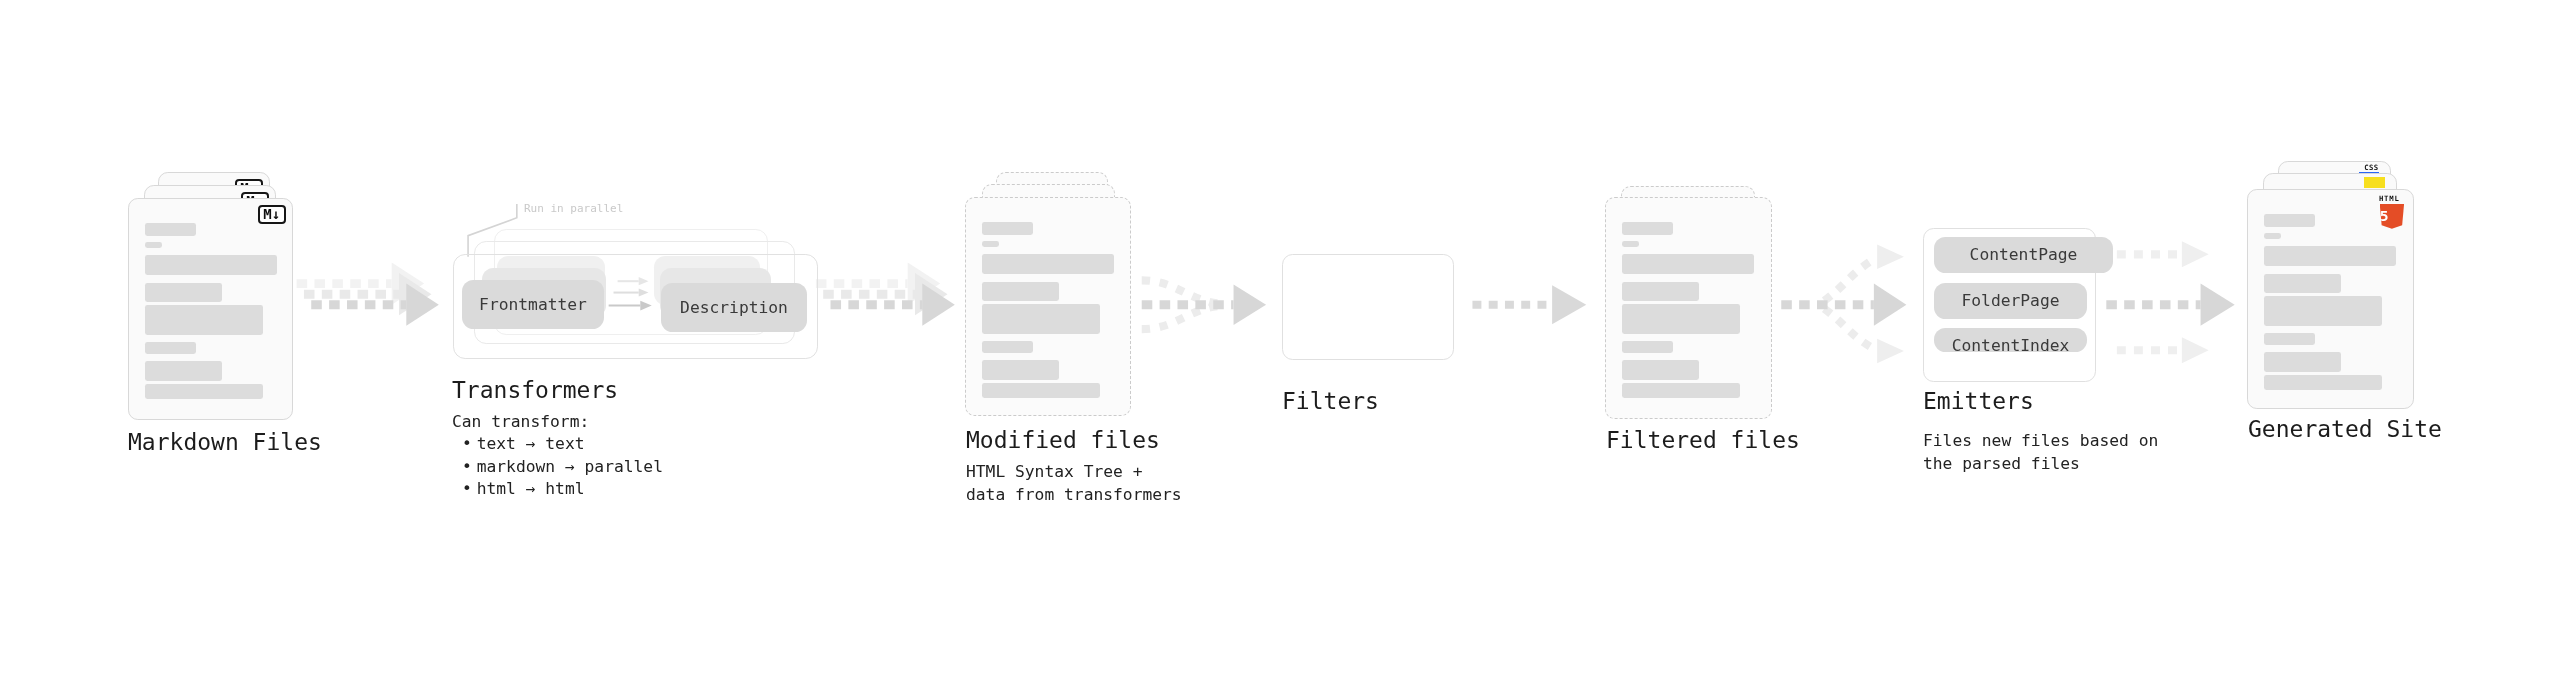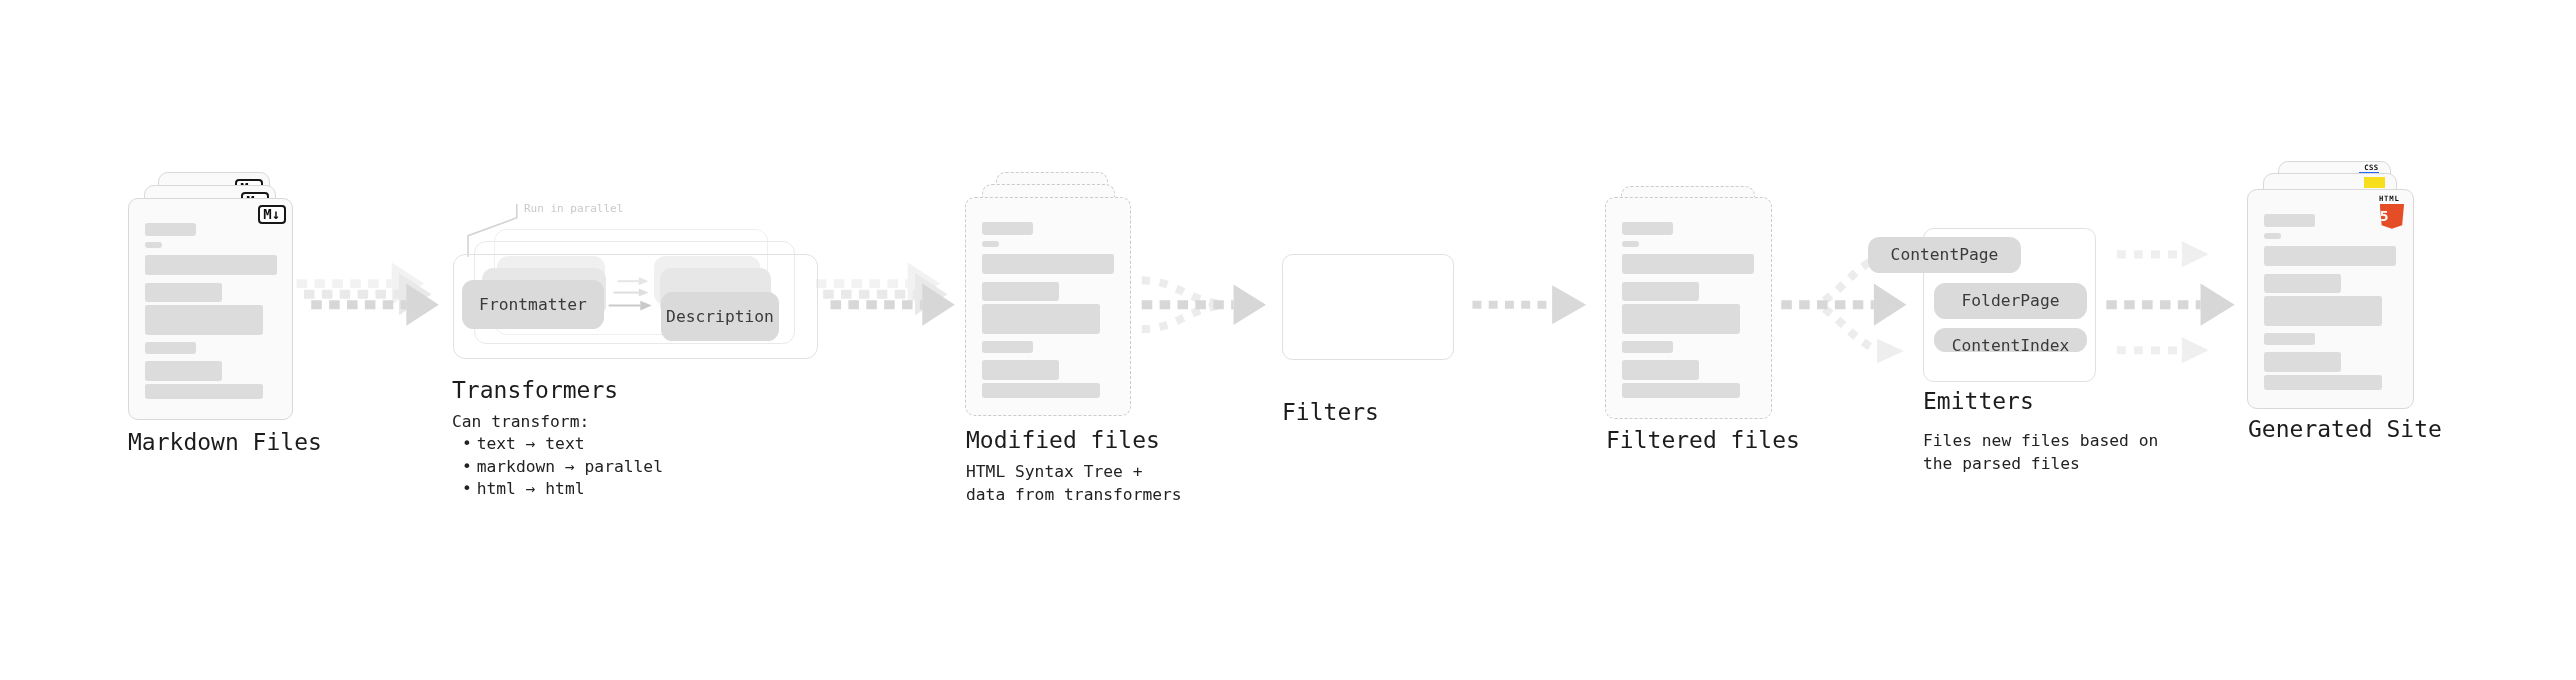--- a/index.html
+++ b/index.html
@@ -166,21 +166,21 @@
   <div class="annotation" style="left:524px;top:202px">Run in parallel</div>
   <div class="obox" style="left:494px;top:229px;width:274px;height:106px;border-color:#efefef"></div>
   <div class="obox" style="left:474px;top:241px;width:321px;height:103px;border-color:#e9e9e9"></div>
   <div class="obox" style="left:453px;top:254px;width:365px;height:105px;border-color:#e1e1e1"></div>
 
   <div class="pill ghost2" style="left:497px;top:256px;width:108px;height:49px"></div>
   <div class="pill ghost1" style="left:482px;top:268px;width:124px;height:49px"></div>
   <div class="pill ghost2" style="left:654px;top:256px;width:106px;height:49px"></div>
   <div class="pill ghost1" style="left:660px;top:268px;width:111px;height:49px"></div>
   <div class="pill" style="left:462px;top:280px;width:142px;height:49px;line-height:49px">Frontmatter</div>
-  <div class="pill" style="left:661px;top:292px;width:118px;height:49px;line-height:49px">Description</div>
+  <div class="pill" style="left:661px;top:283px;width:146px;height:49px;line-height:49px">Description</div>
 
   <div class="stage-label" style="left:452px;top:377px">Transformers</div>
   <div class="stage-desc" style="left:452px;top:410px">Can transform:</div>
   <div class="bullet-row" style="left:462px;top:434px">
     <span>•</span>
     <span>text → text</span>
   </div>
   <div class="bullet-row" style="left:462px;top:457px">
     <span>•</span>
     <span>markdown → parallel</span>
@@ -206,41 +206,41 @@
         </div>
     </div>
   </div>
   <div class="stage-label" style="left:966px;top:427px">Modified files</div>
   <div class="stage-desc" style="left:966px;top:460px">
     <div>HTML Syntax Tree +</div>
     <div>data from transformers</div>
   </div>
 
   <div class="obox-solid" style="left:1282px;top:254px;width:172px;height:106px"></div>
-  <div class="stage-label" style="left:1282px;top:399px">Filters</div>
+  <div class="stage-label" style="left:1282px;top:388px">Filters</div>
 
   <div>
     <div class="card dashed" style="left:1621px;top:186px;width:134px;height:222px"></div>
     <div class="card dashed" style="left:1605px;top:197px;width:167px;height:222px">
       <div class="bars">
           <span style="left: 16.3px; top: 24.4px; width: 51px; height: 13px;"></span>
           <span style="left: 16.3px; top: 43px; width: 17px; height: 5.7px;"></span>
           <span style="left: 16.3px; top: 56px; width: 132px; height: 19.5px;"></span>
           <span style="left: 16.3px; top: 84px; width: 77px; height: 18.7px;"></span>
           <span style="left: 16.3px; top: 106px; width: 118px; height: 30px;"></span>
           <span style="left: 16.3px; top: 143px; width: 51px; height: 12.2px;"></span>
           <span style="left: 16.3px; top: 162px; width: 77px; height: 19.5px;"></span>
           <span style="left: 16.3px; top: 185px; width: 118px; height: 14.6px;"></span>
         </div>
     </div>
   </div>
   <div class="stage-label" style="left:1606px;top:427px">Filtered files</div>
 
   <div class="obox-solid" style="left:1923px;top:228px;width:173px;height:154px"></div>
-  <div class="pill" style="left:1868px;top:237px;width:153px;height:36px;line-height:36px">ContentPage</div>
+  <div class="pill" style="left:1934px;top:237px;width:179px;height:36px;line-height:36px">ContentPage</div>
   <div class="pill" style="left:1934px;top:283px;width:153px;height:36px;line-height:36px">FolderPage</div>
   <div class="pill" style="left:1934px;top:328px;width:153px;height:24px;line-height:36px">ContentIndex</div>
   <div class="stage-label" style="left:1923px;top:388px">Emitters</div>
   <div class="stage-desc" style="left:1923px;top:429px">
     <div>Files new files based on</div>
     <div>the parsed files</div>
   </div>
 
   <div>
     <div class="card" style="left:2278px;top:161px;width:113px;height:220px">

